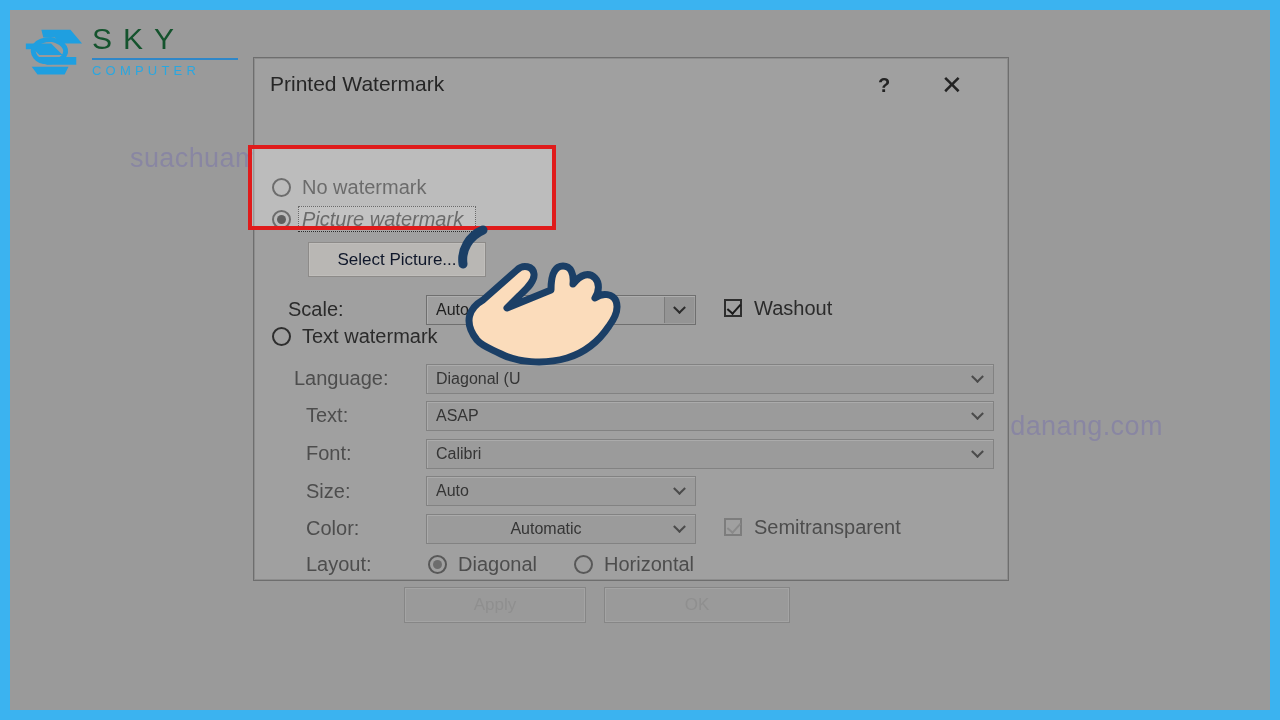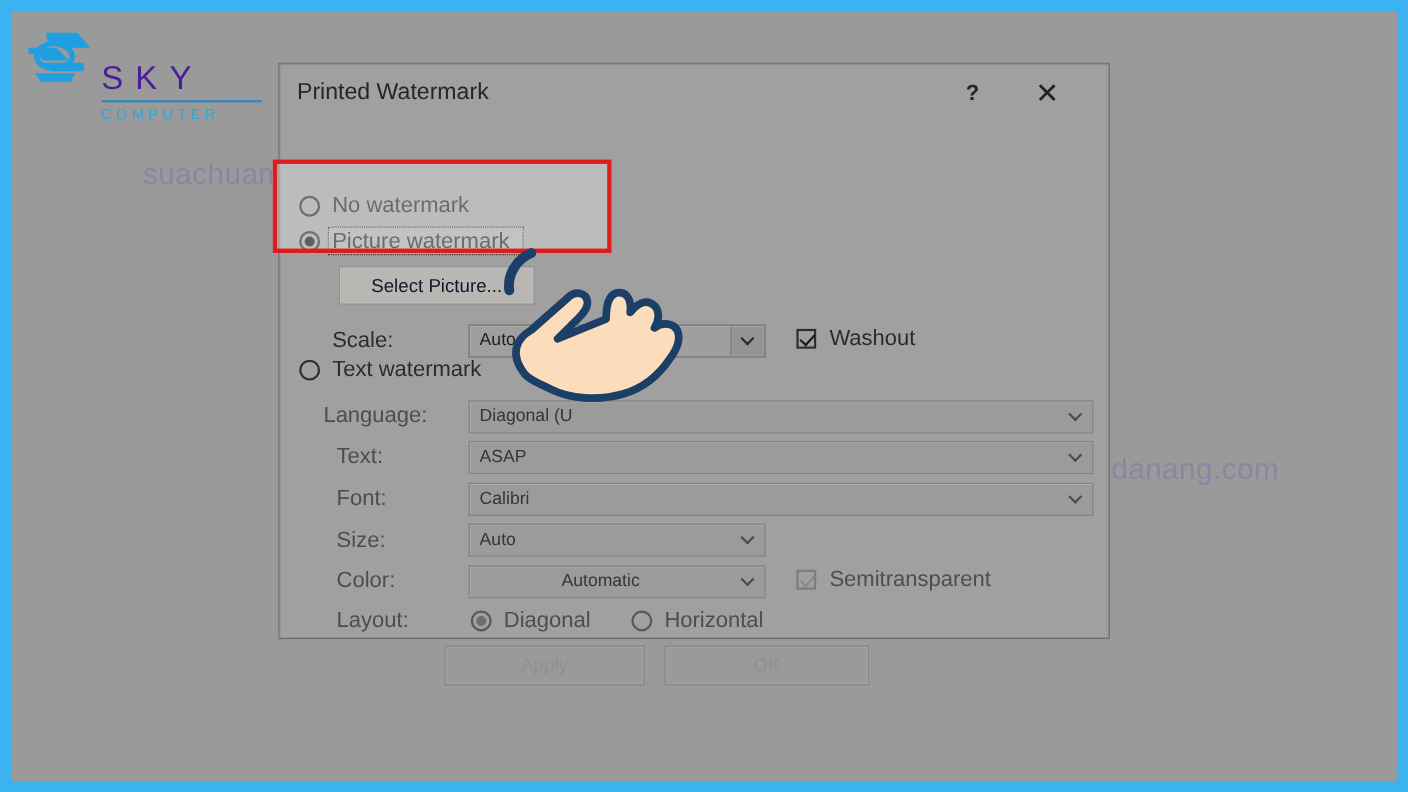--- a/index.html
+++ b/index.html
@@ -33,24 +33,23 @@
     position: absolute; left: 4px; top: 6px;
     width: 62px; height: 62px;
   }
   .logo-text {
     position: absolute; left: 74px; top: 4px;
     width: 150px;
   }
   .logo-sky {
     font-size: 30px;
     letter-spacing: 11px;
-    color: #4c1d95;
+    color: #14532d;
     font-family: "Liberation Sans", sans-serif;
     line-height: 34px;
-    margin-top: 33px;
   }
   .logo-rule {
     height: 2px; background: #2f87c8; margin: 2px 0 3px 0; width: 146px;
   }
   .logo-computer {
     font-size: 13px;
     letter-spacing: 4.2px;
     color: #2aa7e0;
     line-height: 15px;
   }
@@ -262,25 +261,25 @@
       <div class="title-btn title-close">✕</div>
     </div>
 
     <div class="dialog-body">
 
       <div class="radio" style="left:18px; top:66px;"></div>
       <div class="row-label" style="left:48px; top:64px;">No watermark</div>
 
       <div class="radio sel" style="left:18px; top:98px;"></div>
       <div class="focusbox" style="left:44px; top:94px; width:178px; height:26px;"></div>
-      <div class="row-label" style="left:48px; top:96px;">Picture watermark</div>
+      <div class="row-label" style="left:48px; top:96px;font-style:italic;">Picture watermark</div>
 
       <div class="btn select-pic" style="left:54px; top:130px; width:178px; height:35px;">Select Picture...</div>
 
-      <div class="row-label" style="left:48px; top:186px;">Scale:</div>
+      <div class="row-label" style="left:34px; top:186px;">Scale:</div>
       <div class="combo enabled" style="left:172px; top:183px; width:270px;">
         <div class="val">Auto</div>
         <div class="arrow-box">
             <div class="chev"></div>
           </div>
       </div>
       <div class="checkbox chk" style="left:470px; top:187px;"></div>
       <div class="row-label" style="left:500px; top:185px;">Washout</div>
 
       <div class="radio" style="left:18px; top:215px;"></div>

